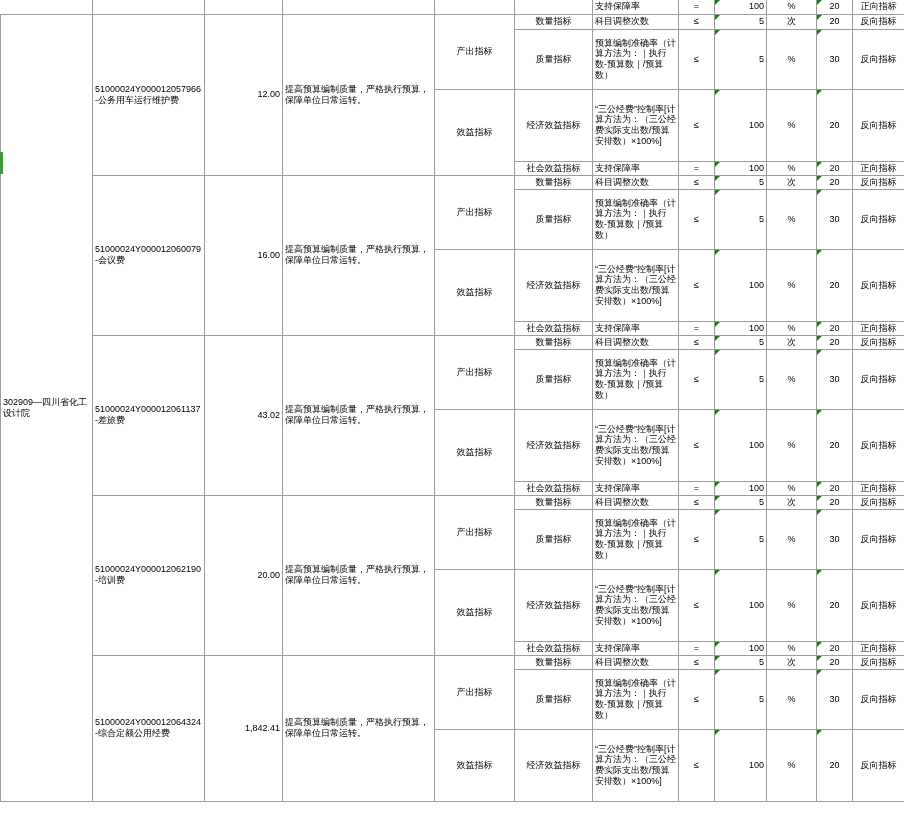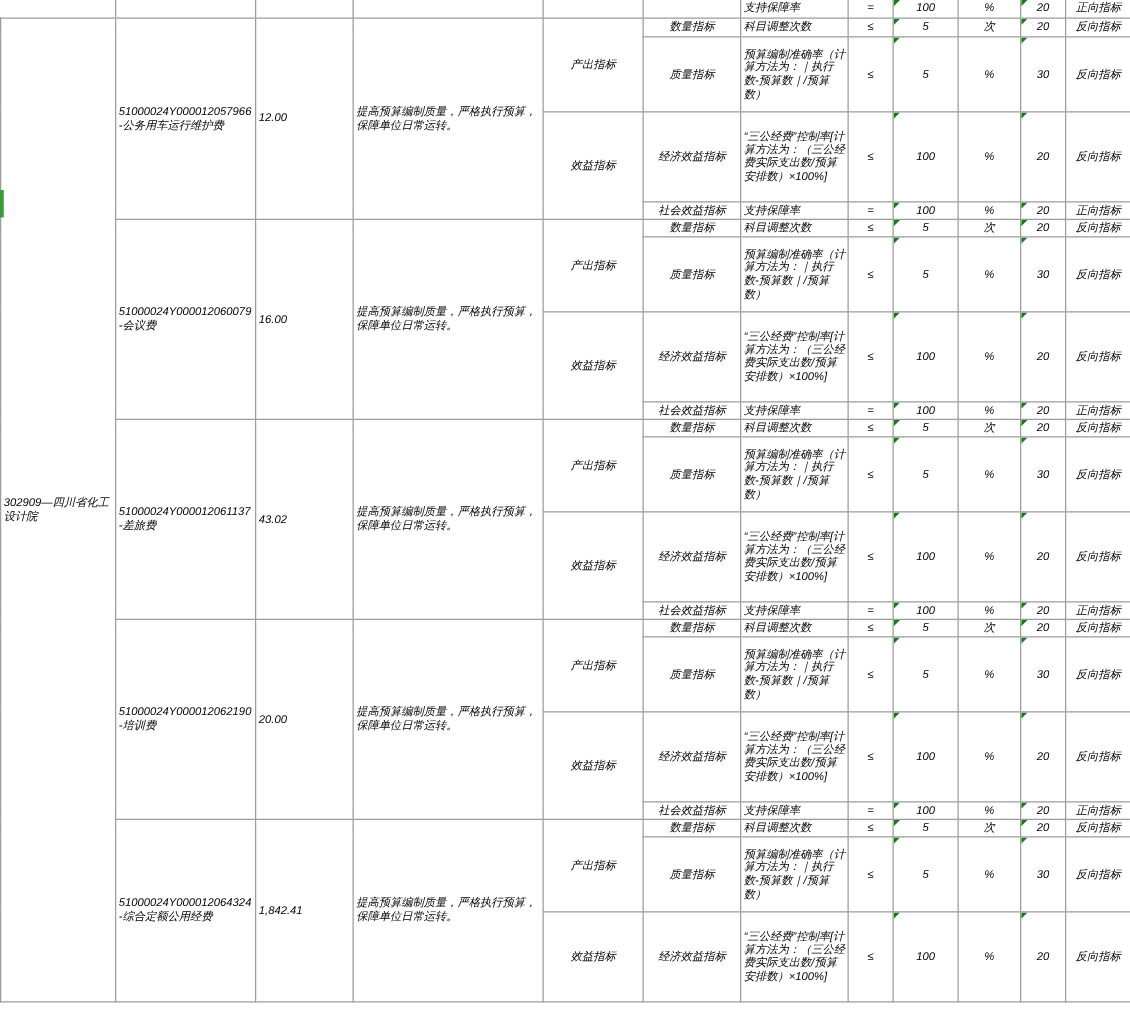--- a/index.html
+++ b/index.html
@@ -10,21 +10,20 @@
   body {
     font-family: "Liberation Sans", "DejaVu Sans", sans-serif;
     font-size: 9px;
     color: #000;
   }
   #sheet {
     position: relative;
     width: 904px;
     height: 813px;
     overflow: hidden;
-    font-style: italic;
   }
   table.grid {
     border-collapse: collapse;
     table-layout: fixed;
     width: 904px;
   }
   table.grid td {
     border: 1px solid #9c9c9c;
     padding: 1px 2px;
     vertical-align: middle;
@@ -44,21 +43,21 @@
     margin-left: 12px;
   }
   .c-proj {
     text-align: left;
     vertical-align: middle;
     font-size: 9.5px;
     line-height: 1.35;
     padding-left: 4px;
   }
   .c-amt {
-    text-align: left;
+    text-align: right;
     padding-right: 6px;
     font-size: 9.5px;
   }
   .c-goal {
     text-align: left;
     vertical-align: middle;
     font-size: 9.5px;
     line-height: 1.45;
     padding: 2px 4px;
   }
@@ -78,21 +77,21 @@
     font-size: 8.5px;
     line-height: 1.2;
     padding-left: 2px;
   }
   .c-sym {
     text-align: center;
     vertical-align: middle;
     font-size: 9px;
   }
   .c-val {
-    text-align: center;
+    text-align: right;
     vertical-align: middle;
     padding-left: 3px;
     font-size: 9px;
     position: relative;
   }
   .c-unit2 {
     text-align: center;
     vertical-align: middle;
     font-size: 9px;
   }

